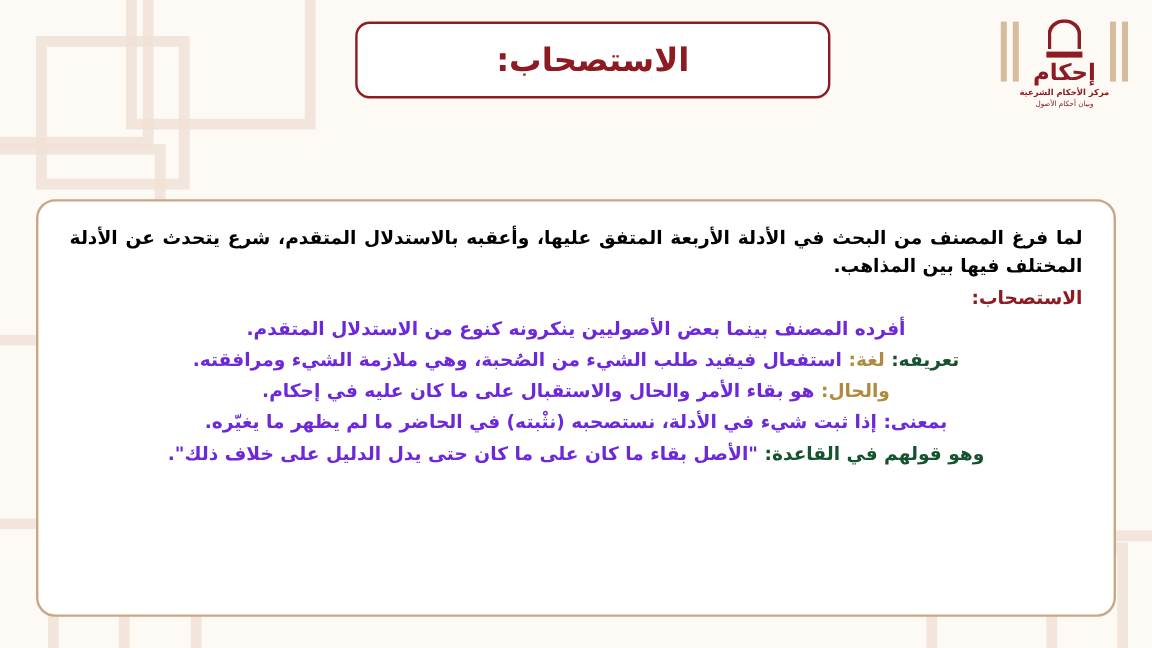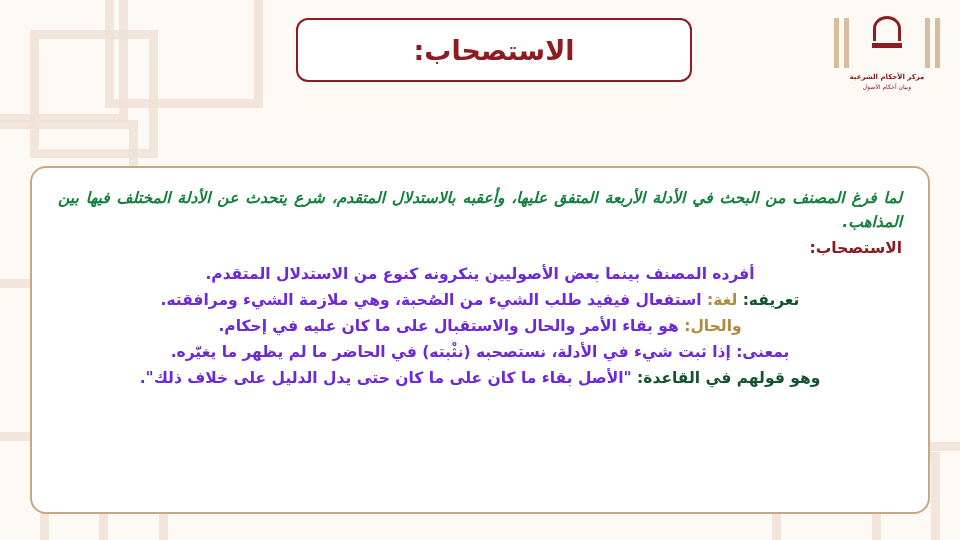--- a/index.html
+++ b/index.html
@@ -154,21 +154,21 @@
     padding: 18px 26px 14px 26px;
     direction: rtl;
   }
   .para {
     font-size: 15.5px;
     line-height: 1.55;
     font-weight: bold;
     margin: 0 0 2px 0;
     text-align: justify;
   }
-  .p-intro { color: #15803d; text-align: justify; font-style: italic; }
+  .p-intro { color: #000000; text-align: justify; }
   .p-heading { color: #8c1b22; text-align: right; }
   .p-black { color: #1a1a1a; text-align: center; }
   .lbl-red { color: #14532d; }
   .lbl-gold { color: #b08a3e; }
   .lbl-black { color: #6d28d9; }
   .line-center { text-align: center; }
 </style>
 </head>
 <body>
 
@@ -193,20 +193,21 @@
     <div class="bars">
       <div class="bar b1"></div>
         <div class="bar b2"></div>
       <div class="bar b3"></div>
         <div class="bar b4"></div>
     </div>
     <div class="logo-mark">
       <div class="dome"></div>
       <div class="base"></div>
     </div>
+    <div class="logo-name">إحكام</div>
     <div class="logo-sub">مركز الأحكام الشرعية</div>
     <div class="logo-sub2">وبيان أحكام الأصول</div>
   </div>
 </div>
 
 <div class="card">
   <p class="para p-intro">لما فرغ المصنف من البحث في الأدلة الأربعة المتفق عليها، وأعقبه بالاستدلال المتقدم، شرع يتحدث عن الأدلة المختلف فيها بين المذاهب.</p>
 
   <p class="para p-heading">الاستصحاب:</p>
 

